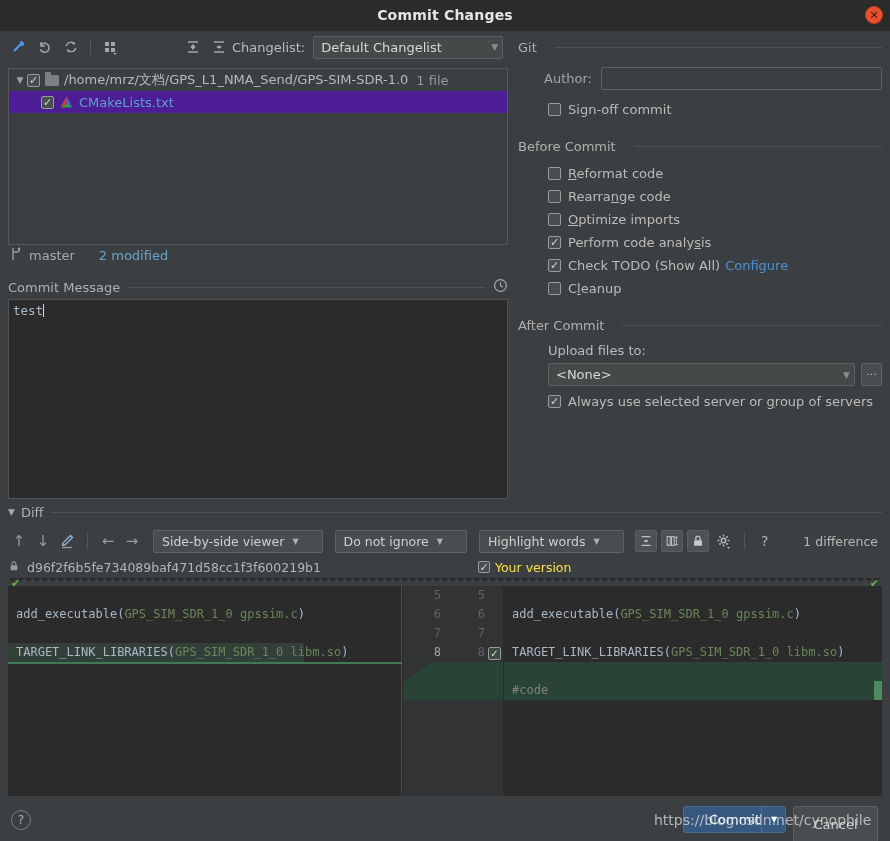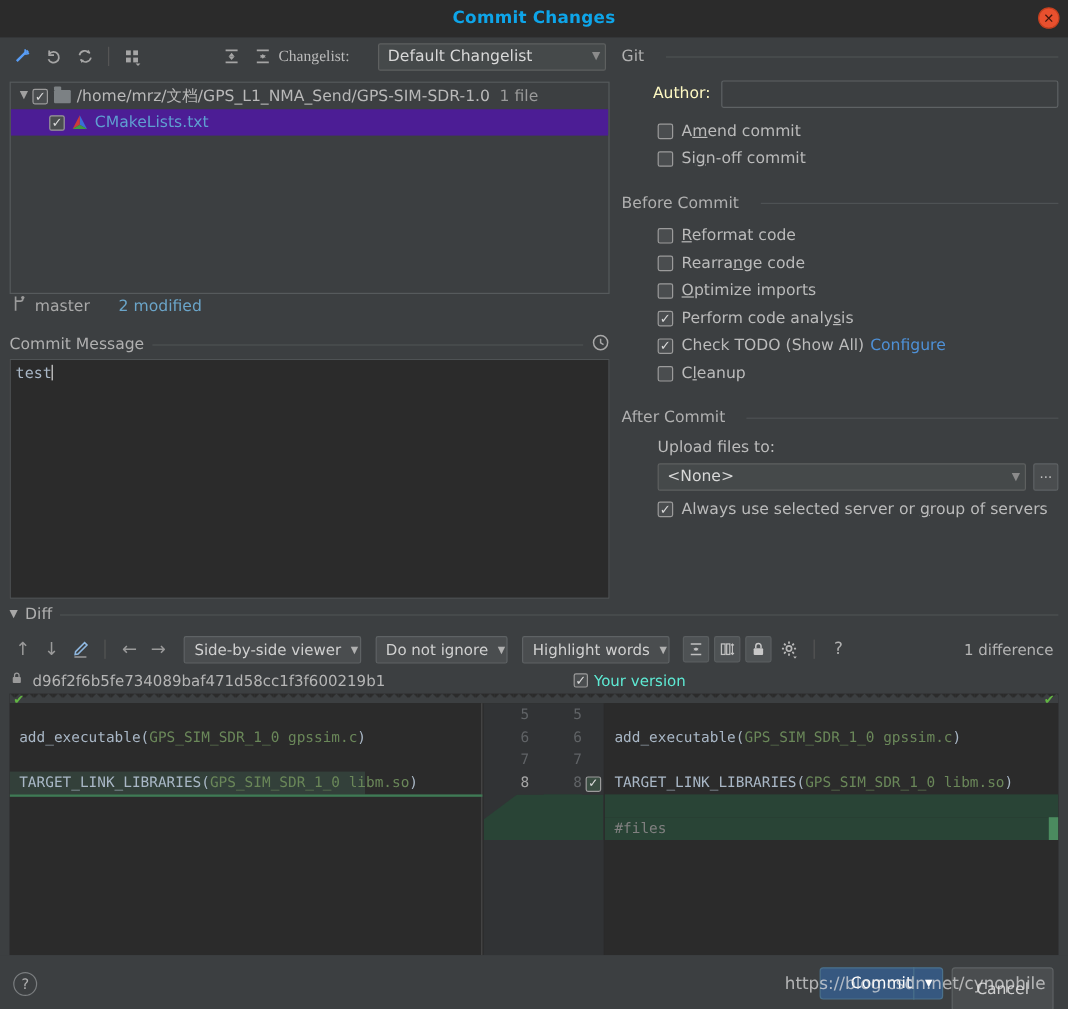--- a/index.html
+++ b/index.html
@@ -15,21 +15,21 @@
   .window { position: relative; width: 890px; height: 841px; background: #3c3f41; }
 
   
   .titlebar {
     height: 31px; background: #2b2b2b;
     display: flex; align-items: center; justify-content: center;
     position: relative;
     border-bottom: 1px solid #2b2b2b;
   }
   .titlebar .title {
-    font-size: 14px; font-weight: bold; color: #0ea5e9; letter-spacing: .2px;
+    font-size: 14px; font-weight: bold; color: #e5e5e5; letter-spacing: .2px;
   }
   .close-btn {
     position: absolute; right: 7px; top: 6px;
     width: 18px; height: 18px; border-radius: 50%;
     background: #e8502e; border: 1px solid #c4401f;
     display: flex; align-items: center; justify-content: center;
     color: #40160c; font-size: 11px; line-height: 1; cursor: pointer;
   }
 
   
@@ -40,21 +40,21 @@
   .tb-icon {
     width: 26px; height: 24px; display: flex; align-items: center; justify-content: center;
     cursor: pointer;
   }
   .tb-sep { width: 1px; height: 16px; background: #555; margin: 0 6px; }
 
   .changelist-row {
     position: absolute; left: 180px; top: 31px; height: 32px;
     display: flex; align-items: center;
   }
-  .cl-label { color: #bbbbbb; margin-right: 24px; font-size: 13px; font-family: Liberation Serif, serif; }
+  .cl-label { color: #bbbbbb; margin-right: 8px; font-size: 13px; }
   .combo {
     background: #45494a; border: 1px solid #5e6060; border-radius: 2px;
     height: 23px; display: flex; align-items: center; padding: 0 4px 0 7px;
     color: #d8d8d8; font-size: 13px; cursor: pointer;
   }
   .combo .caret {
     margin-left: auto; padding-left: 10px; color: #8b8b8b; font-size: 9px;
   }
   #changelist-combo { width: 190px; }
 
@@ -121,21 +121,21 @@
     vertical-align: -2px; margin-left: 0px;
   }
 
   
   .rpanel { position: absolute; left: 518px; top: 40px; width: 364px; }
   .grp-header { display: flex; align-items: center; gap: 18px; margin-bottom: 4px; }
   .grp-title { color: #b0b0b0; font-size: 13px; }
   .grp-line { flex: 1; height: 1px; background: #4e5254; }
 
   .author-row { display: flex; align-items: center; margin: 12px 0 8px 0; }
-  .author-label { width: 74px; text-align: right; color: #fef9c3; font-size: 13px; margin-right: 9px;}
+  .author-label { width: 74px; text-align: right; color: #a3a3a3; font-size: 13px; margin-right: 9px;}
   .text-input {
     flex: 1; height: 23px; background: #3c3f41; border: 1px solid #5e6264;
     border-radius: 2px;
   }
   .cb-row { display: flex; align-items: center; height: 23px; padding-left: 30px; cursor: pointer; }
   .cb-row .cbox { margin-right: 7px; }
   .cb-label { color: #bbbbbb; font-size: 13px; }
   .mn { text-decoration: underline; }
   .link { color: #4e90d6; margin-left: 5px; cursor: pointer; }
 
@@ -158,21 +158,21 @@
   .diff-toolbar {
     position: absolute; left: 8px; top: 528px; width: 874px; height: 26px;
     display: flex; align-items: center; gap: 2px;
   }
   .dtb-icon {
     width: 22px; height: 22px; display: flex; align-items: center; justify-content: center;
     color: #9a9a9a; cursor: pointer; font-size: 15px;
   }
   .dtb-btn {
     height: 23px; background: #4a4d4f; border: 1px solid #5e6264; border-radius: 2px;
-    display: flex; align-items: center; padding: 0 1px 0 8px; color: #d0d0d0;
+    display: flex; align-items: center; padding: 0 23px 0 8px; color: #d0d0d0;
     font-size: 12.5px; cursor: pointer; margin-right: 4px;
   }
   .dtb-btn .caret { margin-left: 8px; font-size: 8px; color: #b0b0b0; }
   .dtb-sq {
     width: 22px; height: 22px; background: #4e5254; border: 1px solid #5a5e60;
     border-radius: 2px; display: flex; align-items: center; justify-content: center;
     cursor: pointer; margin-right: 2px;
   }
   .dtb-plain {
     width: 22px; height: 22px; display: flex; align-items: center; justify-content: center;
@@ -400,24 +400,20 @@
       <span class="grp-line"></span>
     </div>
 
     <div class="author-row">
       <span class="author-label">Author:</span>
       <input class="text-input" value="" style="">
     </div>
 
     <div class="cb-row">
       <span class="cbox"></span>
-      <span class="cb-label">A<span class="mn">m</span>end commit</span>
-    </div>
-    <div class="cb-row">
-      <span class="cbox"></span>
       <span class="cb-label">Si<span class="mn">g</span>n-off commit</span>
     </div>
 
     <div class="grp-header" style="margin-top:18px">
       <span class="grp-title">Before Commit</span>
       <span class="grp-line"></span>
     </div>
 
     <div style="margin-top:8px">
       <div class="cb-row">
@@ -537,21 +533,21 @@
   <div class="rev-row">
     <span>
       <svg width="12" height="14" viewBox="0 0 16 16">
           <rect x="3.5" y="7" width="9" height="6.5" rx="1" fill="#9a9a9a"></rect>
           <path d="M5.5 7 V5 a2.5 2.5 0 0 1 5 0 V7" stroke="#9a9a9a" stroke-width="1.4" fill="none"></path>
         </svg>
     </span>
     <span class="rev-hash">d96f2f6b5fe734089baf471d58cc1f3f600219b1</span>
     <span class="rev-your">
       <span class="cbox checked"></span>
-      <span style="color:#5eead4;font-size:12.5px">Your version</span>
+      <span style="color:#fde047;font-size:12.5px">Your version</span>
     </span>
   </div>
 
   <div class="diff-body">
     <div class="zigzag"></div>
     <span class="chk-green" style="left:3px">✔</span>
     <span class="chk-green" style="right:3px">✔</span>
 
     <div class="diff-left">
       <div class="code-line"> </div>
@@ -579,21 +575,21 @@
       <div class="added-strip" style="left:0;top:76px;width:100px;height:38px;background:#294436;clip-path:polygon(28% 0,100% 0,100% 100%,0 100%,0 55%);"></div>
       <div class="diff-accept-box">✓</div>
     </div>
 
     <div class="diff-right">
       <div class="code-line"> </div>
       <div class="code-line"><span class="tok-id">add_executable</span><span class="tok-id">(</span><span class="tok-arg">GPS_SIM_SDR_1_0 gpssim.c</span><span class="tok-id">)</span></div>
       <div class="code-line"> </div>
       <div class="code-line"><span class="tok-id">TARGET_LINK_LIBRARIES</span><span class="tok-id">(</span><span class="tok-arg">GPS_SIM_SDR_1_0 libm.so</span><span class="tok-id">)</span></div>
       <div class="code-line added-bg"> </div>
-      <div class="code-line added-bg"><span class="tok-comment">#files</span></div>
+      <div class="code-line added-bg"><span class="tok-comment">#code</span></div>
       <div class="marker-green" style="top:95px;height:19px"></div>
     </div>
   </div>
 
   <div class="bottombar"></div>
   <div class="help-btn">?</div>
   <div class="commit-btn">
     <span>Commit</span>
   </div>
   <div class="commit-split">

